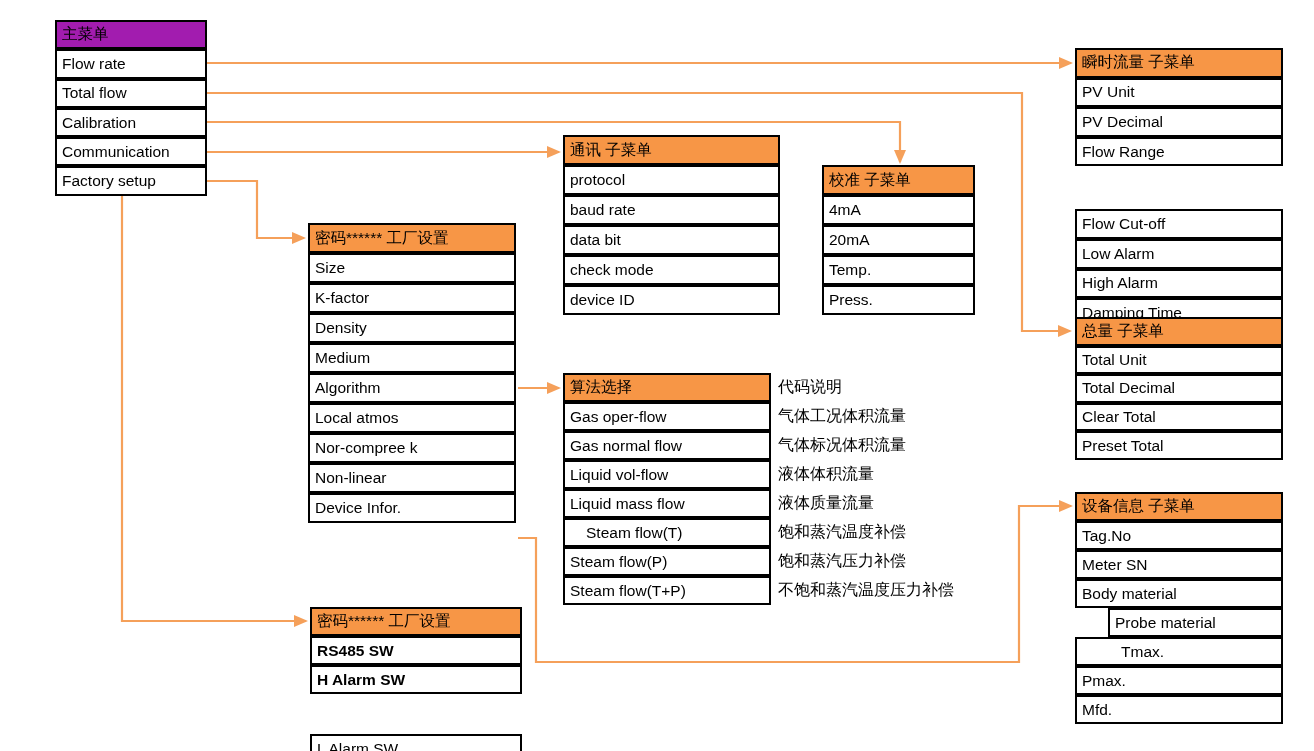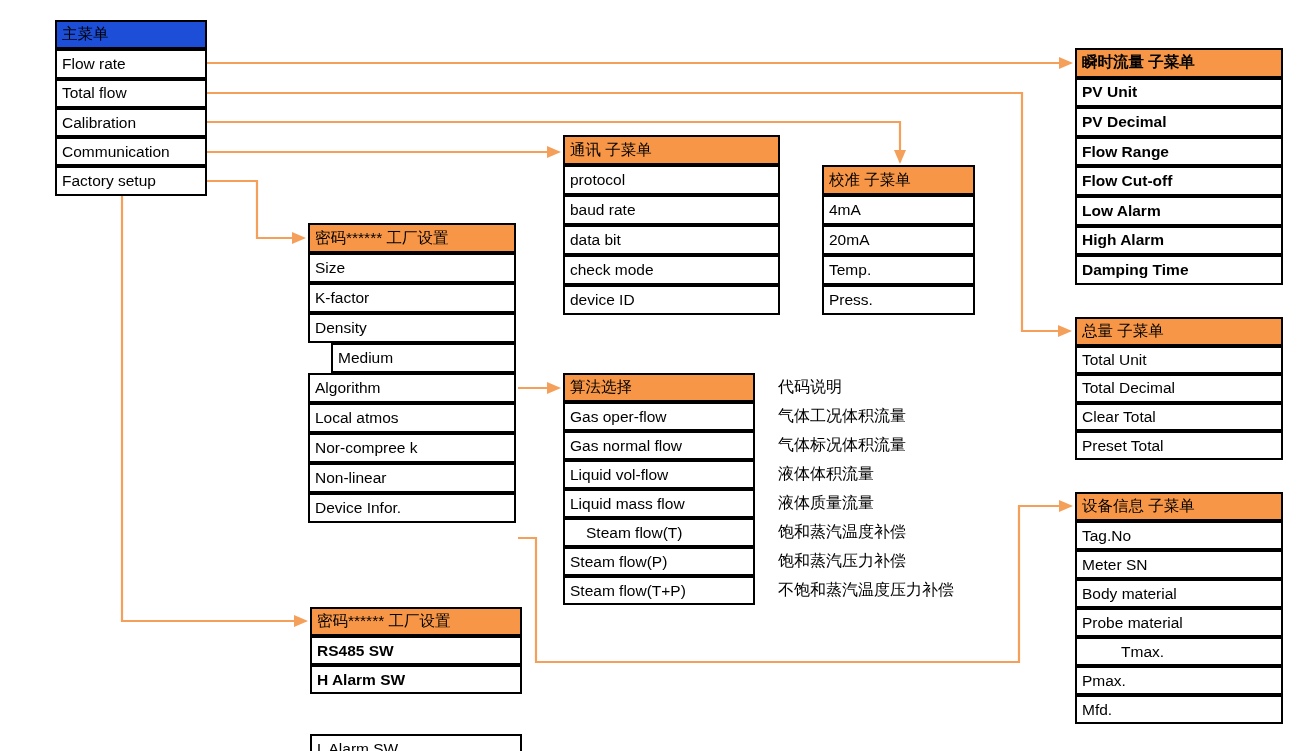--- a/index.html
+++ b/index.html
@@ -43,33 +43,33 @@
         <polyline points="207,122 900,122 900,162" fill="none" stroke="#F5A05A" stroke-width="2.2" marker-end="url(#arrowhead)"></polyline>
         <polyline points="207,152 559,152" fill="none" stroke="#F5A05A" stroke-width="2.2" marker-end="url(#arrowhead)"></polyline>
         <polyline points="207,181 257,181 257,238 304,238" fill="none" stroke="#F5A05A" stroke-width="2.2" marker-end="url(#arrowhead)"></polyline>
         <polyline points="122,196 122,621 306,621" fill="none" stroke="#F5A05A" stroke-width="2.2" marker-end="url(#arrowhead)"></polyline>
         <polyline points="518,388 559,388" fill="none" stroke="#F5A05A" stroke-width="2.2" marker-end="url(#arrowhead)"></polyline>
         <polyline points="518,538 536,538 536,662 1019,662 1019,506 1071,506" fill="none" stroke="#F5A05A" stroke-width="2.2" marker-end="url(#arrowhead)"></polyline>
       </g>
   </svg>
   <div id="boxes">
       <div class="menu-box" style="left: 55px; top: 20px; width: 152px;">
-        <div class="row header" style="height: 29.3px; background: #1d4ed8;">主菜单</div>
+        <div class="row header" style="height: 29.3px; background: #a21caf;">主菜单</div>
         <div class="row" style="height: 29.3px;">Flow rate</div>
         <div class="row" style="height: 29.3px;">Total flow</div>
         <div class="row" style="height: 29.3px;">Calibration</div>
         <div class="row" style="height: 29.3px;">Communication</div>
         <div class="row" style="height: 29.3px;">Factory setup</div>
       </div>
       <div class="menu-box" style="left: 308px; top: 223px; width: 208px;">
         <div class="row header" style="height: 30px; background: rgb(247, 150, 70);">密码****** 工厂设置</div>
         <div class="row" style="height: 30px;">Size</div>
         <div class="row" style="height: 30px;">K-factor</div>
         <div class="row" style="height: 30px;">Density</div>
-        <div class="row" style="height: 30px; margin-left: 23px;">Medium</div>
+        <div class="row" style="height: 30px;">Medium</div>
         <div class="row" style="height: 30px;">Algorithm</div>
         <div class="row" style="height: 30px;">Local atmos</div>
         <div class="row" style="height: 30px;">Nor-compree k</div>
         <div class="row" style="height: 30px;">Non-linear</div>
         <div class="row" style="height: 30px;">Device Infor.</div>
       </div>
       <div class="menu-box" style="left: 563px; top: 135px; width: 217px;">
         <div class="row header" style="height: 30px; background: rgb(247, 150, 70);">通讯 子菜单</div>
         <div class="row" style="height: 30px;">protocol</div>
         <div class="row" style="height: 30px;">baud rate</div>
@@ -77,53 +77,53 @@
         <div class="row" style="height: 30px;">check mode</div>
         <div class="row" style="height: 30px;">device ID</div>
       </div>
       <div class="menu-box" style="left: 822px; top: 165px; width: 153px;">
         <div class="row header" style="height: 30px; background: rgb(247, 150, 70);">校准 子菜单</div>
         <div class="row" style="height: 30px;">4mA</div>
         <div class="row" style="height: 30px;">20mA</div>
         <div class="row" style="height: 30px;">Temp.</div>
         <div class="row" style="height: 30px;">Press.</div>
       </div>
-      <div class="menu-box" style="left: 1075px; top: 48px; width: 208px; font-weight: bold;">
+      <div class="menu-box" style="left: 1075px; top: 48px; width: 208px;">
         <div class="row header" style="height: 29.6px; background: rgb(247, 150, 70);">瞬时流量 子菜单</div>
         <div class="row" style="height: 29.6px;">PV Unit</div>
         <div class="row" style="height: 29.6px;">PV Decimal</div>
         <div class="row" style="height: 29.6px;">Flow Range</div>
-        <div class="row" style="height: 29.6px;">Flow Cut-off</div>
+        <div class="row" style="height: 29.6px; margin-top: 43px;">Flow Cut-off</div>
         <div class="row" style="height: 29.6px;">Low Alarm</div>
         <div class="row" style="height: 29.6px;">High Alarm</div>
         <div class="row" style="height: 29.6px;">Damping Time</div>
       </div>
       <div class="menu-box" style="left: 1075px; top: 317px; width: 208px;">
         <div class="row header" style="height: 28.6px; background: rgb(247, 150, 70);">总量 子菜单</div>
         <div class="row" style="height: 28.6px;">Total Unit</div>
         <div class="row" style="height: 28.6px;">Total Decimal</div>
         <div class="row" style="height: 28.6px;">Clear Total</div>
         <div class="row" style="height: 28.6px;">Preset Total</div>
       </div>
-      <div class="menu-box" style="left: 563px; top: 373px; width: 192px;">
+      <div class="menu-box" style="left: 563px; top: 373px; width: 208px;">
         <div class="row header" style="height: 29px; background: rgb(247, 150, 70);">算法选择</div>
         <div class="row" style="height: 29px;">Gas oper-flow</div>
         <div class="row" style="height: 29px;">Gas normal flow</div>
         <div class="row" style="height: 29px;">Liquid vol-flow</div>
         <div class="row" style="height: 29px;">Liquid mass flow</div>
         <div class="row" style="height: 29px; padding-left: 21px;">Steam flow(T)</div>
         <div class="row" style="height: 29px;">Steam flow(P)</div>
         <div class="row" style="height: 29px;">Steam flow(T+P)</div>
       </div>
       <div class="menu-box" style="left: 1075px; top: 492px; width: 208px;">
         <div class="row header" style="height: 29px; background: rgb(247, 150, 70);">设备信息 子菜单</div>
         <div class="row" style="height: 29px;">Tag.No</div>
         <div class="row" style="height: 29px;">Meter SN</div>
         <div class="row" style="height: 29px;">Body material</div>
-        <div class="row" style="height: 29px;">Probe material</div>
+        <div class="row" style="height: 29px; margin-left: 33px;">Probe material</div>
         <div class="row" style="height: 29px; padding-left: 44px;">Tmax.</div>
         <div class="row" style="height: 29px;">Pmax.</div>
         <div class="row" style="height: 29px;">Mfd.</div>
       </div>
       <div class="menu-box" style="left: 310px; top: 607px; width: 212px;">
         <div class="row header" style="height: 29px; background: rgb(247, 150, 70);">密码****** 工厂设置</div>
         <div class="row" style="height: 29px; font-weight: bold;">RS485 SW</div>
         <div class="row" style="height: 29px; font-weight: bold;">H Alarm SW</div>
         <div class="row" style="height: 29px; margin-top: 40px;">L Alarm SW</div>
       </div>

